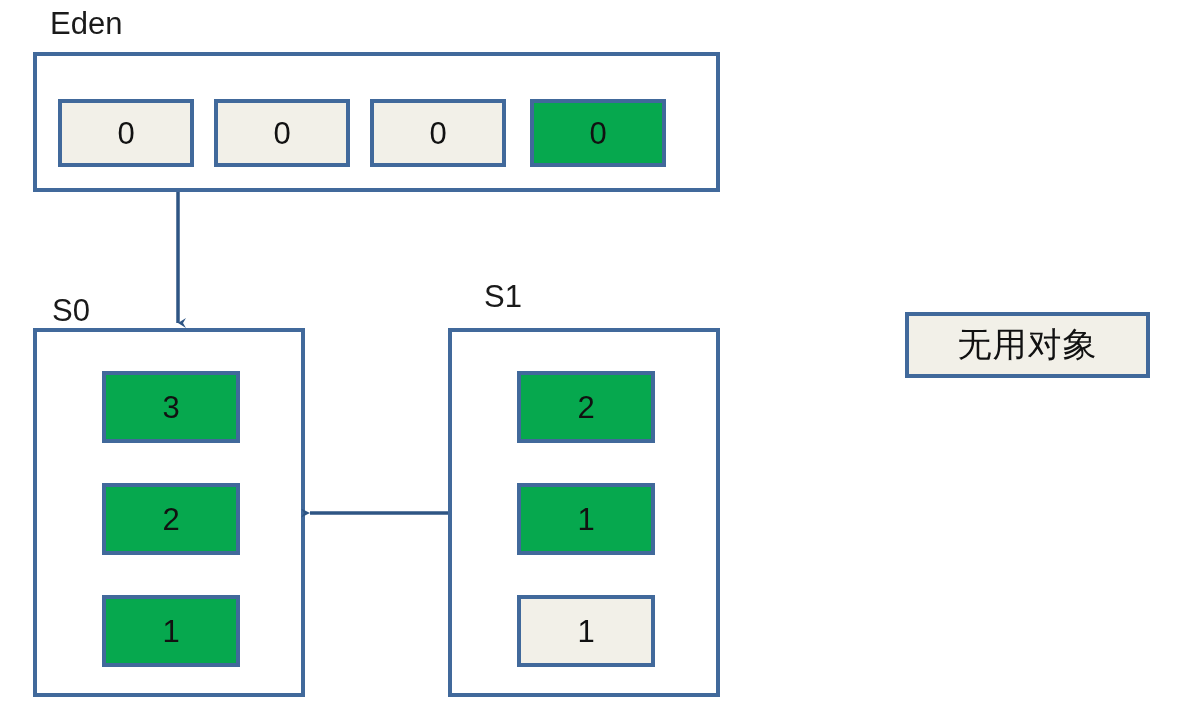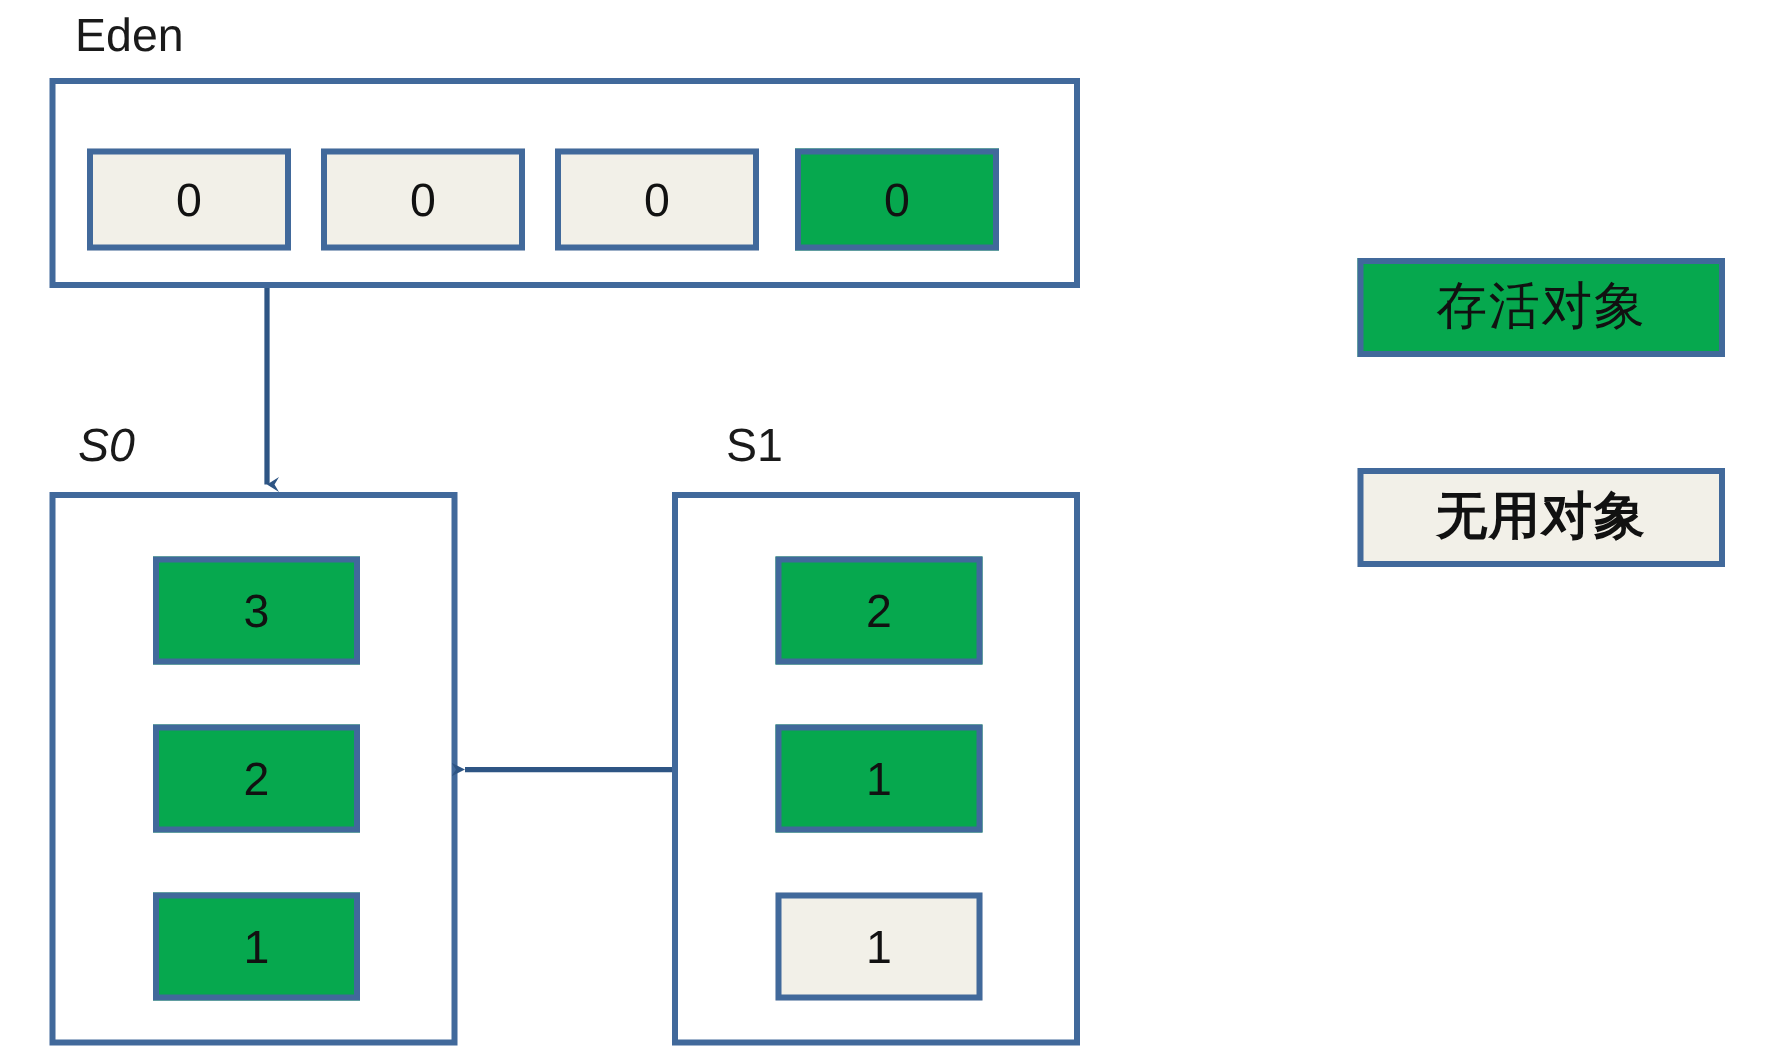--- a/index.html
+++ b/index.html
@@ -59,21 +59,21 @@
     display: flex;
     align-items: center;
     justify-content: center;
     color: #111111;
     font-size: 34px;
     line-height: 1;
     font-family: "Liberation Serif", "DejaVu Serif", serif;
     letter-spacing: 1px;
   }
   .legend-box.live { background: #06a84e; }
-  .legend-box.dead { background: #f2f0e8; font-weight: bold; }
+  .legend-box.dead { background: #f2f0e8; }
 
   
   .arrow-svg {
     position: absolute;
     left: 0;
     top: 0;
     width: 1181px;
     height: 708px;
     pointer-events: none;
   }
@@ -94,21 +94,21 @@
   <div class="cell dead" style="left:214px; top:99px; width:136px; height:68px;">
     <span>0</span>
   </div>
   <div class="cell dead" style="left:370px; top:99px; width:136px; height:68px;">
     <span>0</span>
   </div>
   <div class="cell live" style="left:530px; top:99px; width:136px; height:68px;">
     <span>0</span>
   </div>
 
-  <div class="region-label" style="left:52px; top:281px;font-style:italic;">S0</div>
+  <div class="region-label" style="left:52px; top:295px;">S0</div>
 
   <div class="region" style="left:33px; top:328px; width:272px; height:369px;">
   </div>
 
   <div class="cell live" style="left:102px; top:371px; width:138px; height:72px;">
     <span>3</span>
   </div>
   <div class="cell live" style="left:102px; top:483px; width:138px; height:72px;">
     <span>2</span>
   </div>
@@ -143,21 +143,18 @@
 
     <g>
       <line x1="178" y1="192" x2="178" y2="323" stroke="#2e5584" stroke-width="3.5" marker-end="url(#arrowhead-down)"></line>
     </g>
 
     <g>
       <line x1="448" y1="513" x2="310" y2="513" stroke="#2e5584" stroke-width="3.5" marker-end="url(#arrowhead-left)"></line>
     </g>
   </svg>
 
-  <div class="legend-box live" style="left:905px; top:172px; width:245px; height:66px;">
-    <span>存活对象</span>
-  </div>
 
   <div class="legend-box dead" style="left:905px; top:312px; width:245px; height:66px;">
     <span>无用对象</span>
   </div>
 
 </div>
 
 </body></html>

